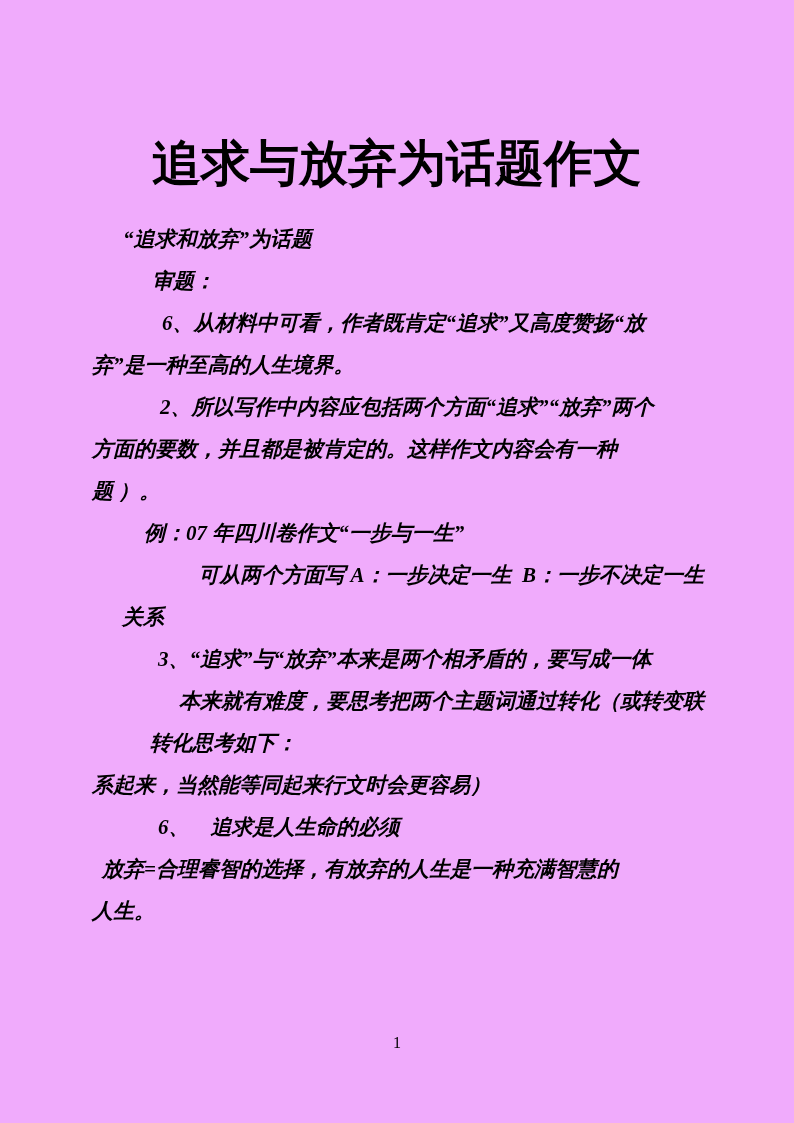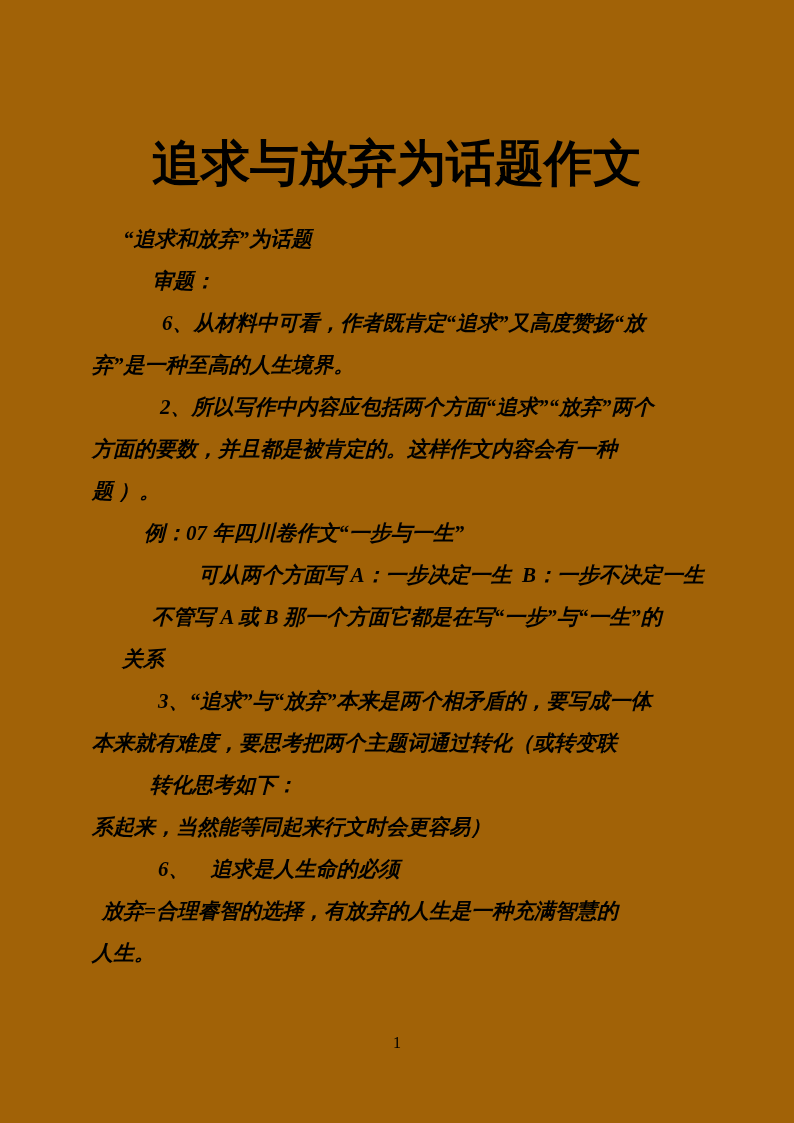--- a/index.html
+++ b/index.html
@@ -5,21 +5,21 @@
   html, body {
     margin: 0;
     padding: 0;
     background: #808080;
   }
   .doc-page {
     position: relative;
     width: 794px;
     height: 1123px;
     margin: 0 auto;
-    background: #a16207;
+    background: #f0abfc;
     overflow: hidden;
     font-family: "Liberation Serif", "DejaVu Serif", serif;
     color: #000000;
   }
   .title {
     position: absolute;
     top: 128px;
     left: 0;
     width: 100%;
     margin: 0;
@@ -64,24 +64,23 @@
   <div class="body-lines" id="body-lines">
       <div class="line" style="padding-left: 31px;">“追求和放弃”为话题</div>
       <div class="line" style="padding-left: 60px;">审题：</div>
       <div class="line" style="padding-left: 70px;">6、从材料中可看，作者既肯定“追求”又高度赞扬“放</div>
       <div class="line" style="padding-left: 0px;">弃”是一种至高的人生境界。</div>
       <div class="line" style="padding-left: 68px;">2、所以写作中内容应包括两个方面“追求”“放弃”两个</div>
       <div class="line" style="padding-left: 0px;">方面的要数，并且都是被肯定的。这样作文内容会有一种</div>
       <div class="line" style="padding-left: 0px;">题 ）。</div>
       <div class="line" style="padding-left: 52px;">例：07 年四川卷作文“一步与一生”</div>
       <div class="line" style="padding-left: 60px; text-align: right;">可从两个方面写 A：一步决定一生  B：一步不决定一生</div>
-      <div class="line" style="padding-left: 60px;">不管写 A 或 B 那一个方面它都是在写“一步”与“一生”的</div>
       <div class="line" style="padding-left: 30px;">关系</div>
       <div class="line" style="padding-left: 66px;">3、“追求”与“放弃”本来是两个相矛盾的，要写成一体</div>
-      <div class="line" style="padding-left: 0px;">本来就有难度，要思考把两个主题词通过转化（或转变联</div>
+      <div class="line" style="padding-left: 0px; text-align: right;">本来就有难度，要思考把两个主题词通过转化（或转变联</div>
       <div class="line" style="padding-left: 58px;">转化思考如下：</div>
       <div class="line" style="padding-left: 0px;">系起来，当然能等同起来行文时会更容易）</div>
       <div class="line" style="padding-left: 66px;">6、　追求是人生命的必须</div>
       <div class="line" style="padding-left: 10px;">放弃=合理睿智的选择，有放弃的人生是一种充满智慧的</div>
       <div class="line" style="padding-left: 0px;">人生。</div>
     </div>
 
   <div class="page-number">1</div>
 </div>
 

